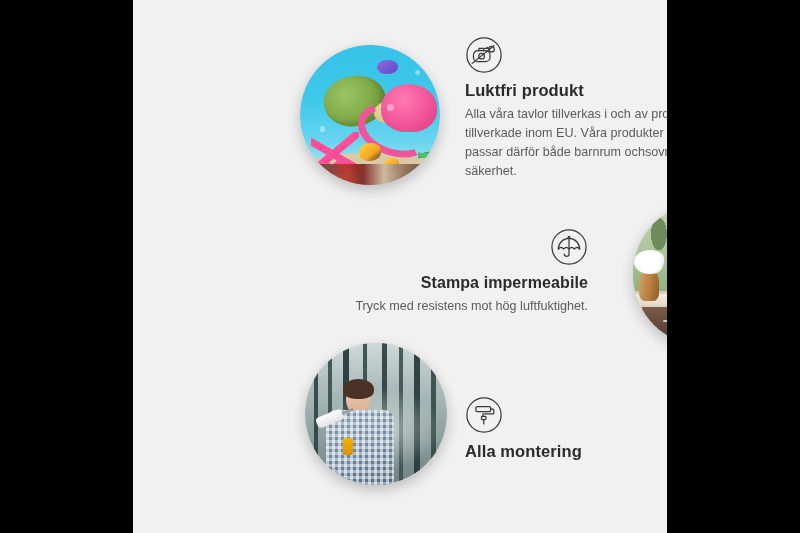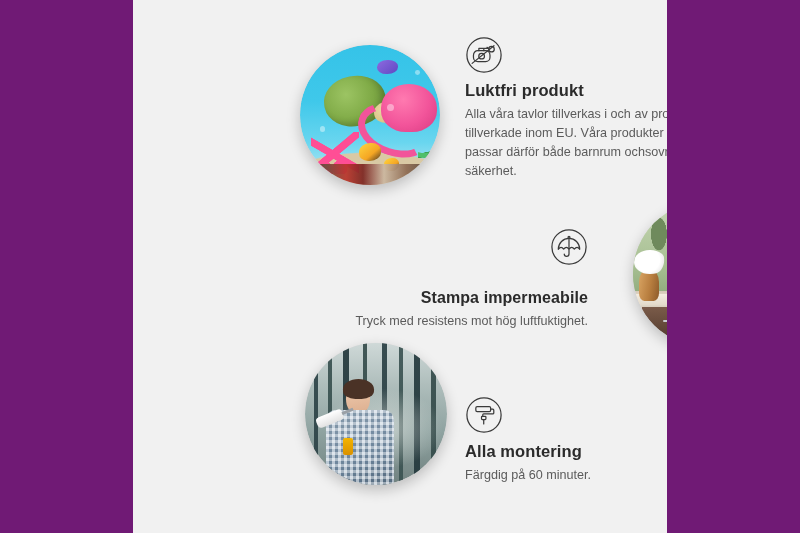--- a/index.html
+++ b/index.html
@@ -11,21 +11,21 @@
     width: 800px;
     height: 533px;
     overflow: hidden;
     font-family: "Liberation Sans", sans-serif;
   }
 
   .page {
     position: relative;
     width: 800px;
     height: 533px;
-    background: #701a75;
+    background: #000000;
   }
 
   
   .panel {
     position: absolute;
     left: 133px;
     top: 0;
     width: 534px;
     height: 533px;
     background: #f1f1f1;
@@ -74,21 +74,21 @@
     text-align: left;
   }
 
   
   #block-waterproof {
     left: 215px;
     top: 228px;
     width: 240px;
     text-align: right;
   }
-  #block-waterproof .feat-title { font-size: 16px; margin-top: 22px; }
+  #block-waterproof .feat-title { font-size: 16px; margin-top: 7px; }
   #block-waterproof .feat-desc  { font-size: 12.6px; }
 
   
   #block-easy {
     left: 332px;
     top: 396px;
     width: 260px;
     text-align: left;
   }
   #block-easy .feat-title { margin-top: 7px; }
@@ -429,17 +429,16 @@
       <span class="icon-wrap">
         <svg viewBox="0 0 40 40" fill="none" stroke="#3a3a3a" stroke-width="1.3" stroke-linecap="round" stroke-linejoin="round">
           <circle cx="20" cy="20" r="18"></circle>
           <rect x="11.4" y="11.3" width="15.6" height="5.2" rx="1.4"></rect>
           <path d="M27 13.9h2.3c0.6 0 1 0.5 1 1v2.9c0 0.6-0.5 1-1 1h-9.6c-0.6 0-1 0.5-1 1v1.5"></path>
           <rect x="17.4" y="21.4" width="4.6" height="3.4" rx="0.8"></rect>
           <path d="M19.7 24.8v4.6"></path>
         </svg>
       </span>
       <div class="feat-title">Alla montering</div>
-      <p class="feat-desc">Färgdig på 60 minuter.</p>
     </div>
 
   </div>
 </div>
 
 </body></html>

